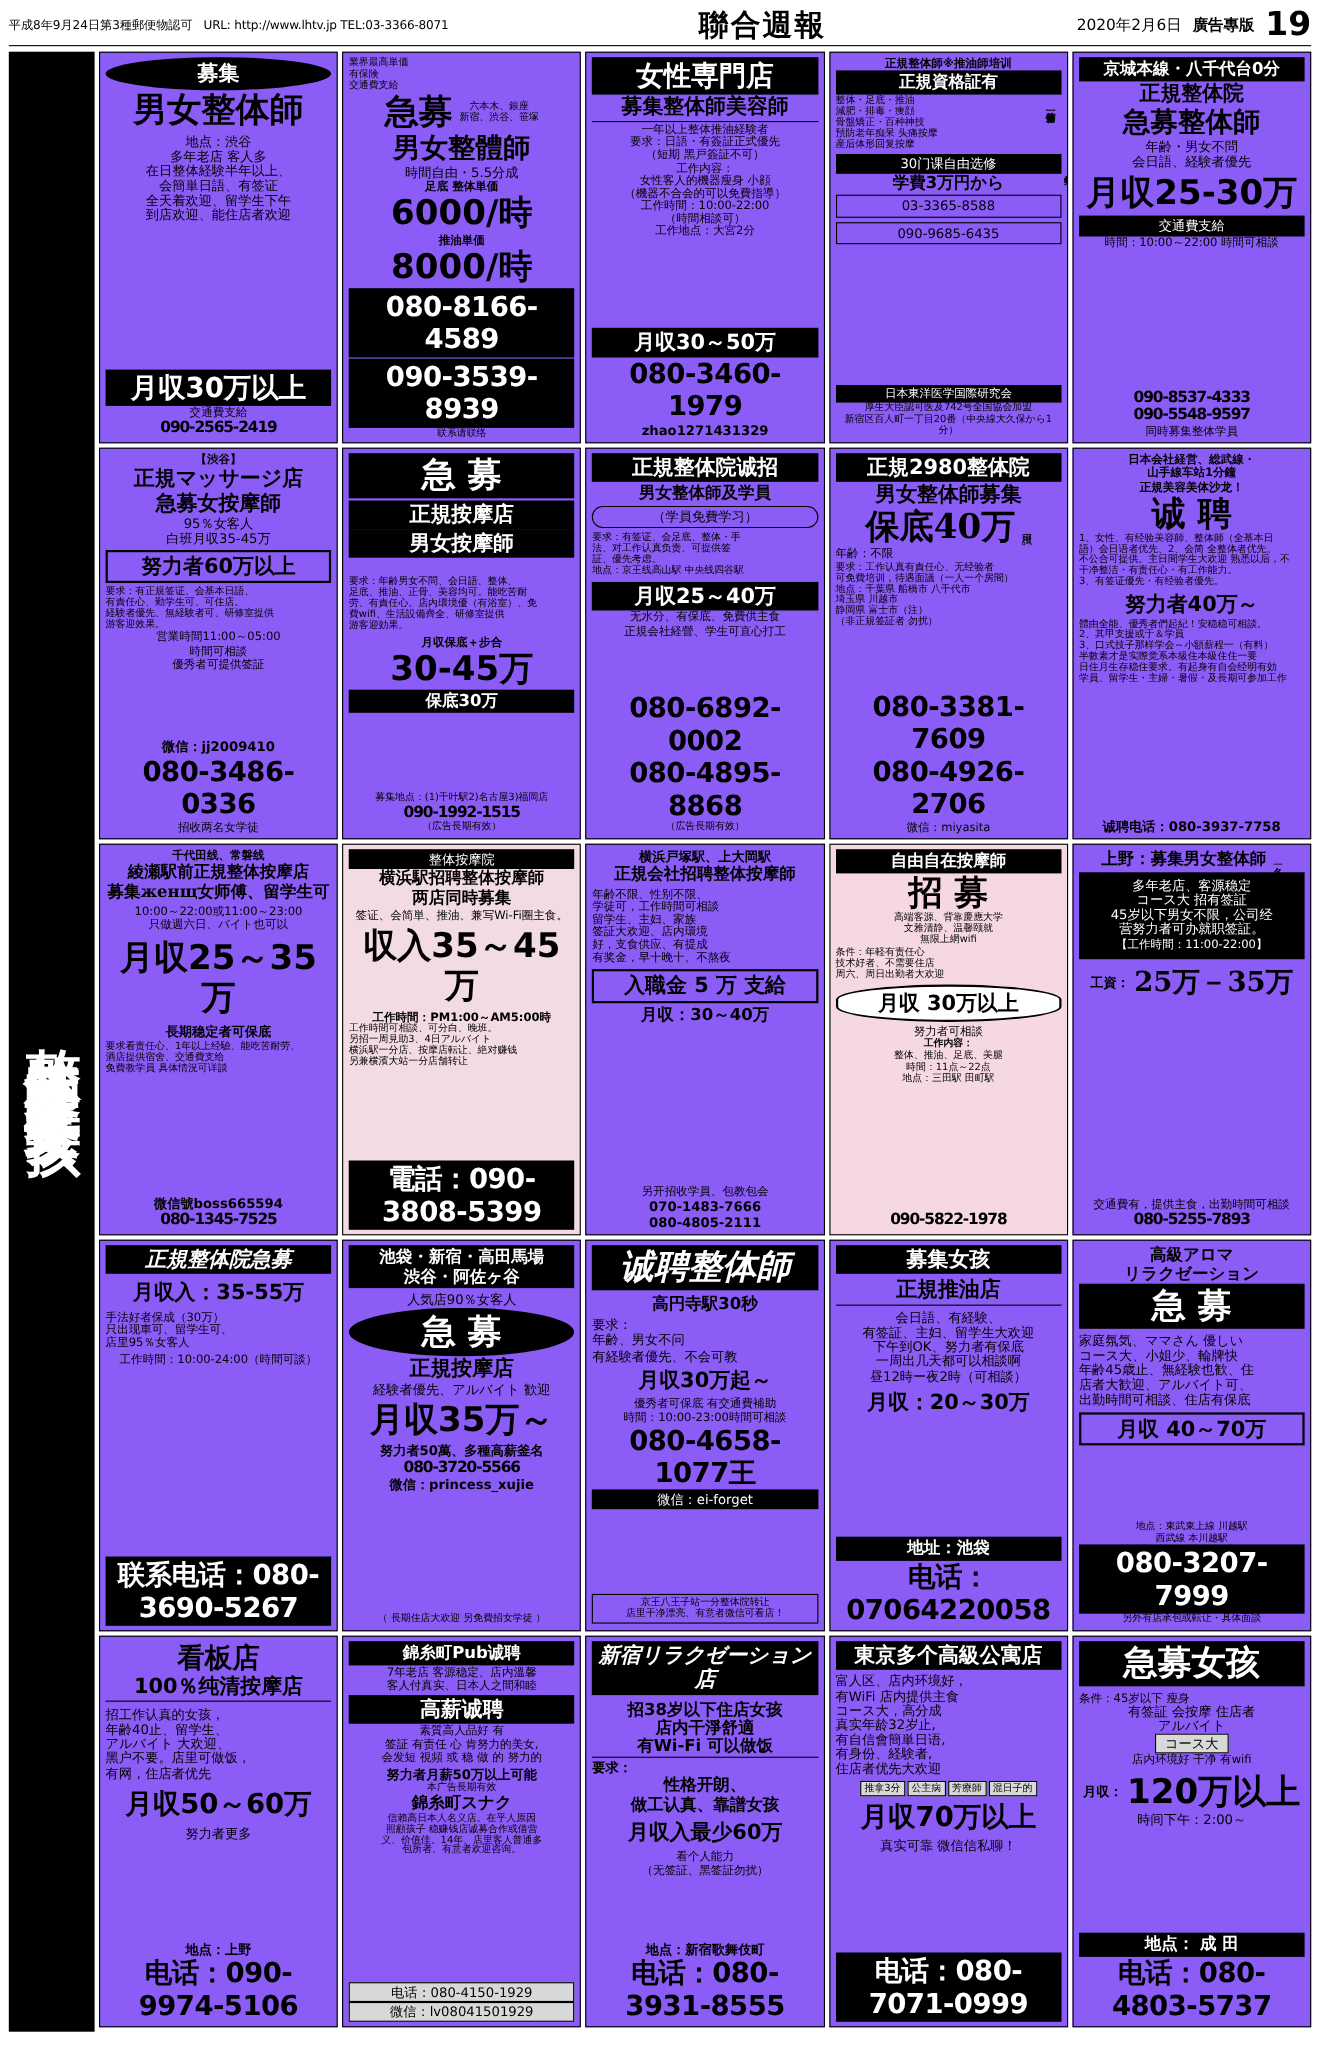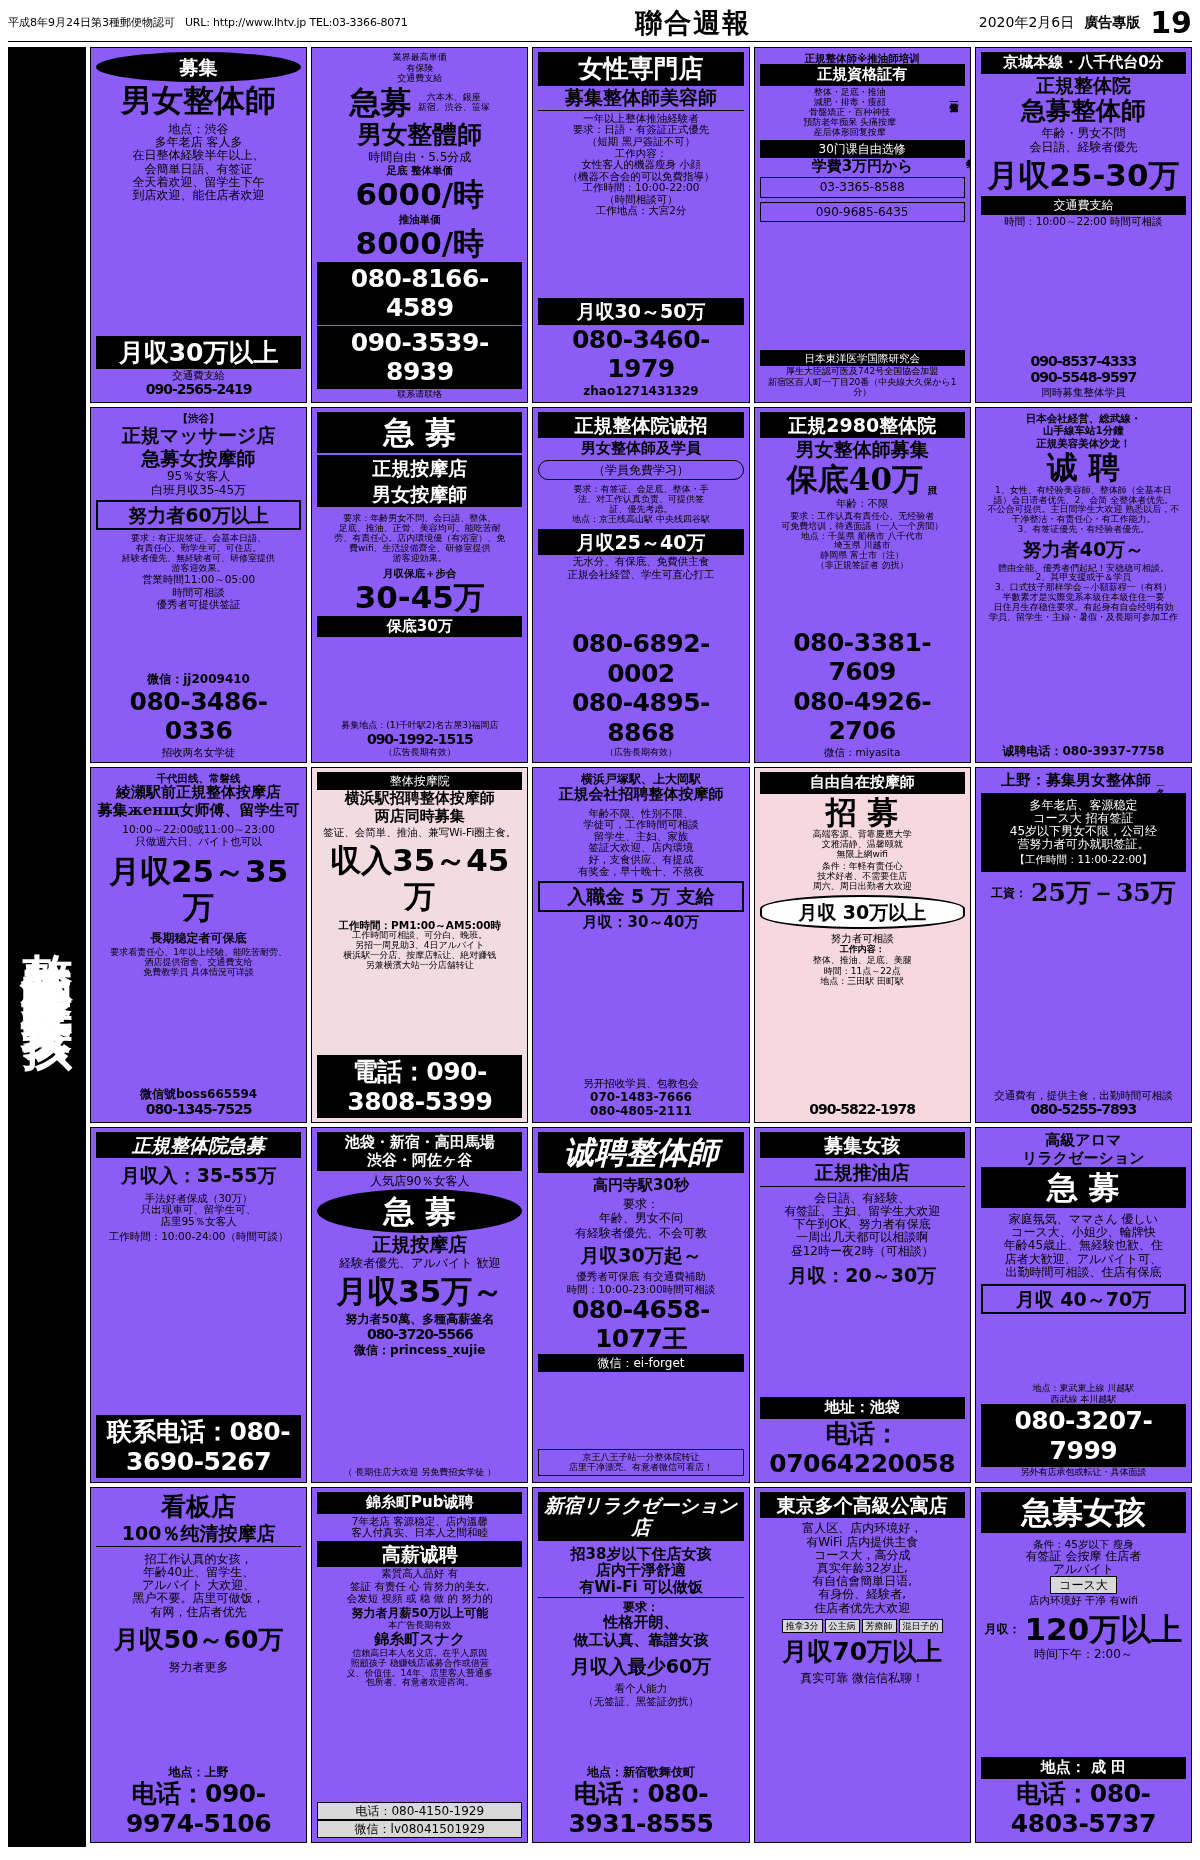--- a/index.html
+++ b/index.html
@@ -68,21 +68,21 @@
   .b { font-weight:bold; }
   .invert { background:#000; color:#fff; padding:2px 4px; }
   .tight { line-height:1.1; }
   .ital { font-style:italic; }
   .box { border:1px solid #000; padding:2px 3px; margin:2px 0; }
   .dbox { border:2px solid #000; padding:2px 3px; margin:2px 0; }
   .rbox { border:1px solid #000; border-radius:14px; padding:2px 6px; margin:2px 0; }
   .grayb { background:#d8d8d8; border:1px solid #000; padding:1px 3px; }
   .phone { font-size:25px; font-weight:bold; letter-spacing:-0.5px; font-family:"DejaVu Sans", sans-serif;}
   .phone-lg { font-size:14px; font-weight:bold; letter-spacing:-1px; }
-  .left { text-align:center; }
+  .left { text-align:left; }
   .flexfill { flex:1; }
   .ovalblk {
     background:#000; color:#fff; border-radius:50%/50%; padding:4px 16px; display:inline-block;
     font-weight:bold;
   }
   .hr { border-top:1px solid #000; margin:2px 0; }
   .bubble {
     border:2px solid #000; border-radius:50%/40%; padding:4px 8px; display:inline-block;
   }
   .pinkbg { background:#f6d9e0; }
@@ -227,21 +227,21 @@
         <div class="flexfill"></div>
         <div class="md b">微信：jj2009410</div>
         <div class="phone">080-3486-0336</div>
         <div class="sm">招收两名女学徒</div>
       </div>
 
       <div class="ad">
         <div class="invert huge serif" style="width:100%">急 募</div>
         <div class="invert xl" style="margin-top:2px">正規按摩店</div>
         <div class="invert xl">男女按摩師</div>
-        <div class="xs left tight" style="margin-top:7px">
+        <div class="xs left tight" style="margin-top:18px">
           <div>要求：年齢男女不問、会日語、整体、</div>
           <div>足底、推油、正骨、美容均可。能吃苦耐</div>
           <div>劳、有責任心。店内環境優（有浴室）、免</div>
           <div>費wifi、生活設備齊全、研修室提供</div>
           <div>游客迎効果。</div>
         </div>
         <div class="sm b" style="margin-top:3px">月収保底＋步合</div>
         <div class="huge">30-45万</div>
         <div class="invert lg">保底30万</div>
         <div class="flexfill"></div>
@@ -568,20 +568,21 @@
         </div>
         <div style="display:flex;gap:2px;margin-top:4px;justify-content:center">
           <span class="xs grayb">推拿3分</span>
           <span class="xs grayb">公主病</span>
           <span class="xs grayb">芳療師</span>
           <span class="xs grayb">混日子的</span>
         </div>
         <div class="xxl" style="margin:4px 0">月収70万以上</div>
         <div class="md">真实可靠 微信信私聊！</div>
         <div class="flexfill"></div>
+        <div class="invert phone">电话：080-7071-0999</div>
       </div>
 
       <div class="ad">
         <div class="invert huge serif" style="width:100%">急募女孩</div>
         <div class="sm left" style="margin-top:5px">条件：45岁以下 瘦身</div>
         <div class="md tight">
           <div>有签証 会按摩 住店者</div>
           <div>アルバイト</div>
         </div>
         <div class="grayb md" style="display:inline-block;width:auto;padding:1px 8px">コース大</div>

